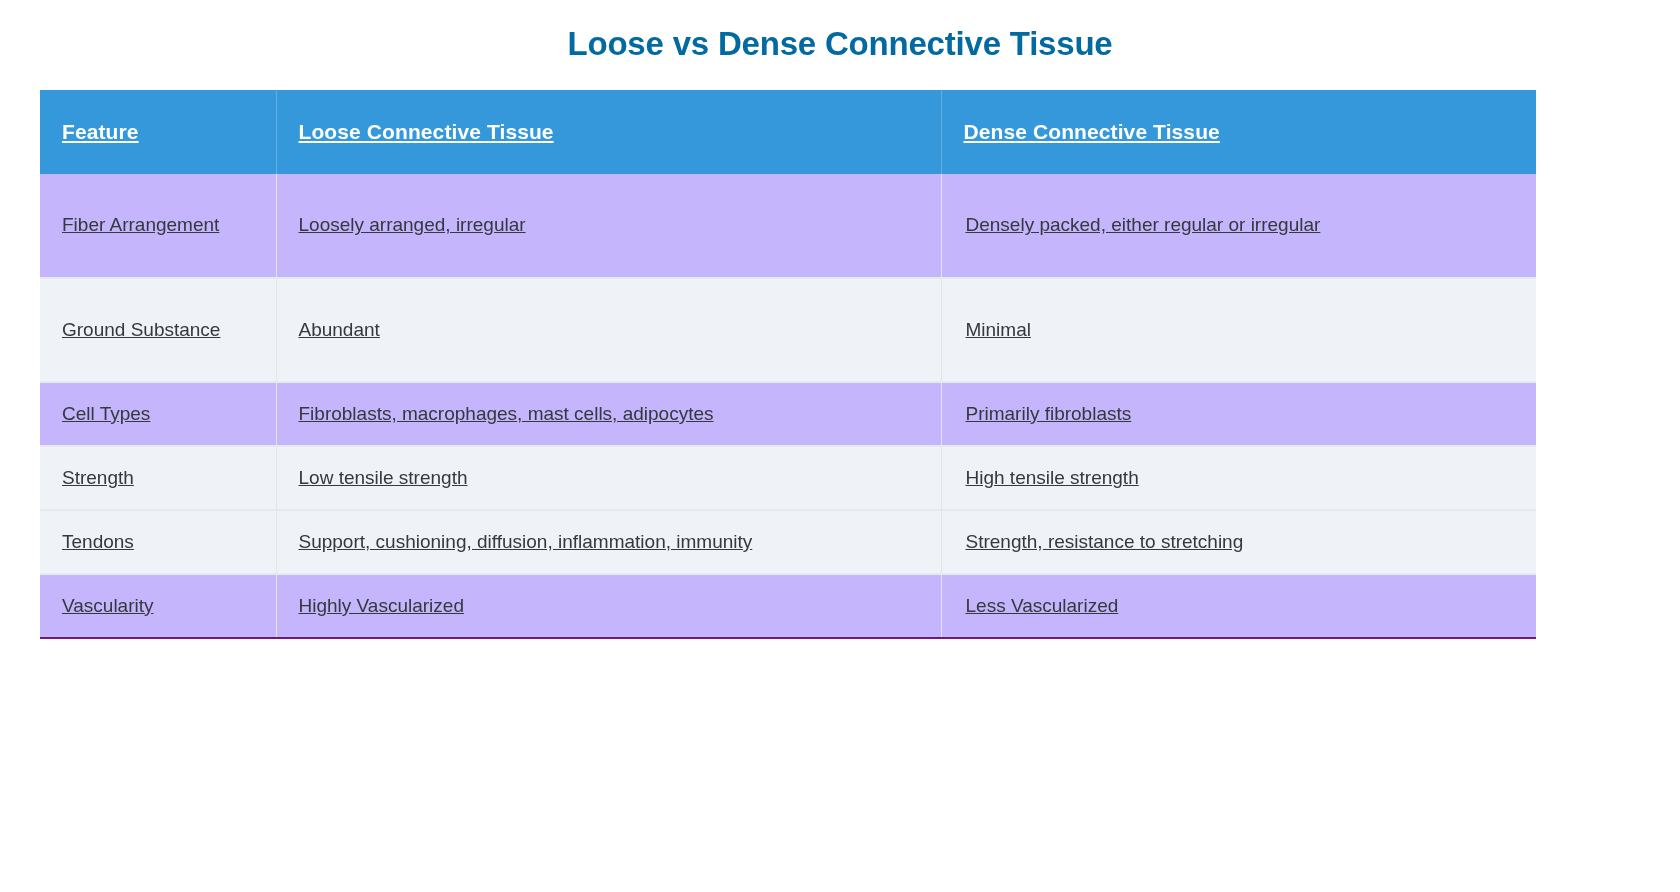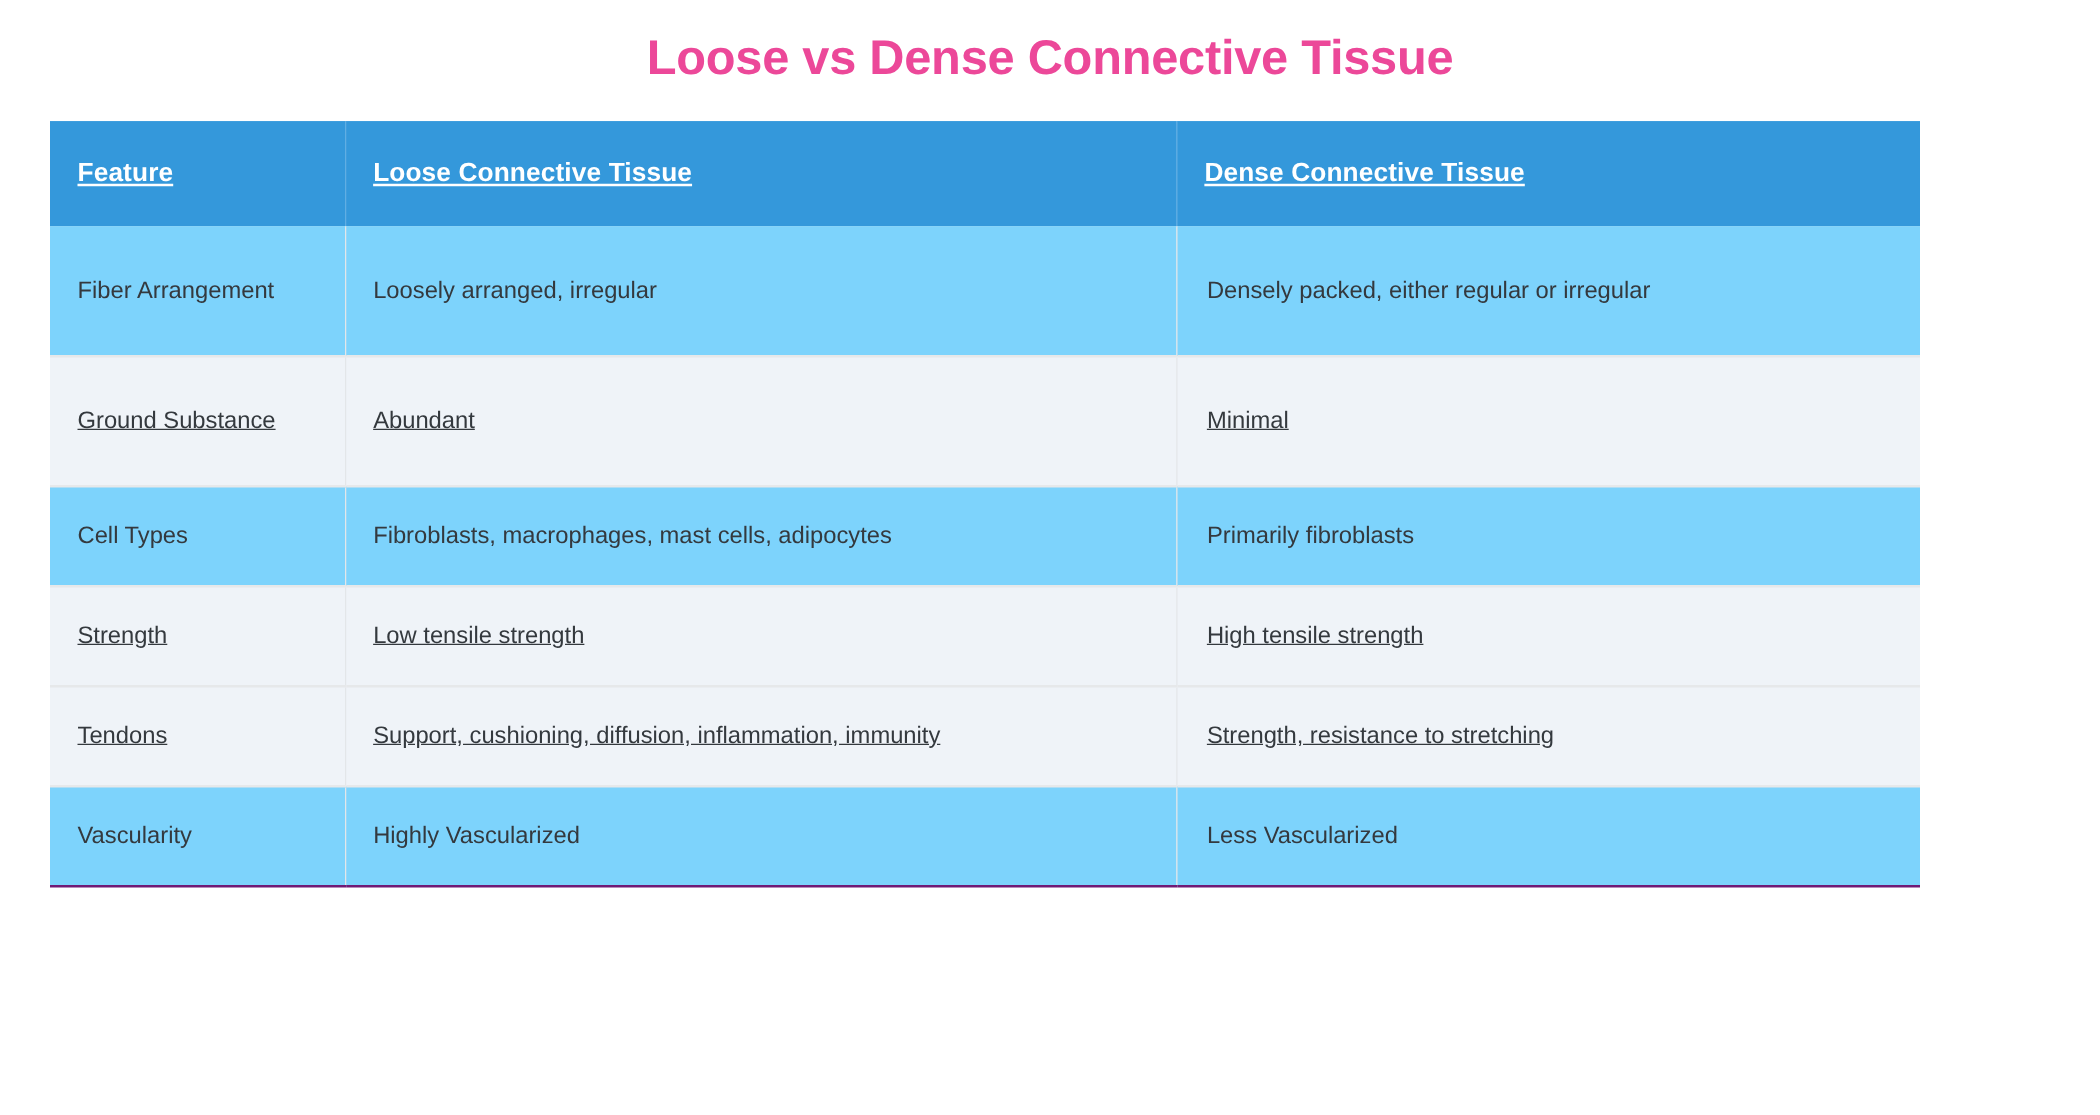--- a/index.html
+++ b/index.html
@@ -21,23 +21,23 @@
     width: 1680px;
     height: 892px;
     box-sizing: border-box;
     background: #ffffff;
   }
 
   .page-title {
     margin: 0;
     padding: 24px 0 0 0;
     text-align: center;
-    font-size: 39px;
+    font-size: 33px;
     font-weight: bold;
-    color: #ec4899;
+    color: #0369a1;
     letter-spacing: -0.2px;
     line-height: 1.2;
     font-family: "Liberation Sans", sans-serif;
   }
 
   .table-wrap {
     margin: 26px 40px 0 40px;
     width: 1496px;
     background: #ffffff;
   }
@@ -84,35 +84,35 @@
     border-bottom: 2px solid #e6e8ea;
     border-right: 1px solid #e3e6e9;
     box-sizing: border-box;
     word-wrap: break-word;
   }
   tbody td:last-child {
     border-right: none;
     padding-left: 24px;
   }
 
-  tbody tr.row-odd  td { background: #7dd3fc; }
+  tbody tr.row-odd  td { background: #c4b5fd; text-decoration: underline; }
   tbody tr.row-even td { background: #eff3f8; text-decoration: underline; }
 
   tbody tr:last-child td {
     border-bottom: 2px solid #701a75;
   }
 
   tbody td.feature-cell {
     color: #34393e;
     font-weight: normal;
   }
 
   
   tbody tr.h-tall td { height: 104px; }
-  tbody tr.h-short td { height: 80px; }
+  tbody tr.h-short td { height: 64px; }
 </style>
 </head>
 <body>
 
 <div class="page">
 
   <h1 class="page-title">Loose vs Dense Connective Tissue</h1>
 
   <div class="table-wrap">
     <table class="compare-table">

